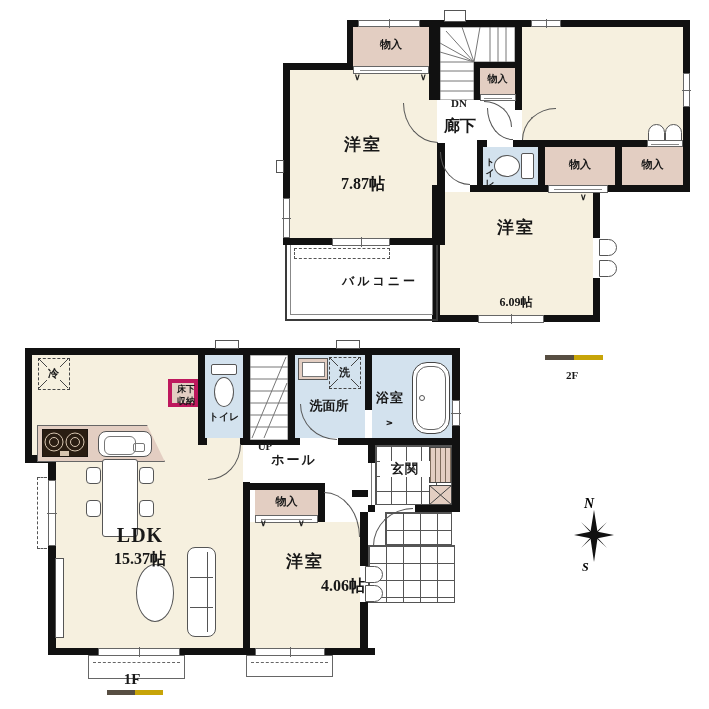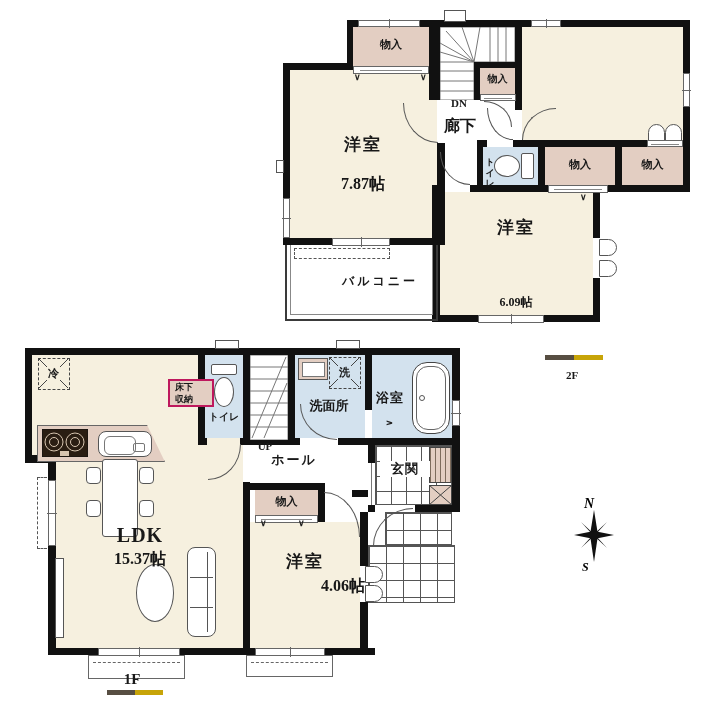--- a/index.html
+++ b/index.html
@@ -252,21 +252,21 @@
     <svg width="29" height="29" viewBox="0 0 29 29" style="position:absolute;left:0;top:0;">
         <line x1="0" y1="0" x2="29" y2="29" stroke="#444"></line>
         <line x1="29" y1="0" x2="0" y2="29" stroke="#444"></line>
       </svg>
     <span class="lbl" style="left:4px;top:8px;width:21px;font-size:11px;background:#d3e2ee;">洗</span>
   </div>
   <div class="room pink" style="left:298px;top:358px;width:30px;height:22px;border:1px solid #555;box-sizing:border-box;">
     <div style="position:absolute;left:3px;top:3px;width:21px;height:13px;background:#fff;border:1px solid #777;"></div>
   </div>
 
-  <div class="room pink" style="left:168px;top:379px;width:46px;height:28px;border:2px solid #be185d;box-sizing:border-box;">
+  <div class="room pink" style="left:168px;top:379px;width:30px;height:28px;border:4px solid #be185d;box-sizing:border-box;">
     <div class="lbl" style="left:0;top:1px;width:28px;font-size:9px;font-weight:600;">床下</div>
     <div class="lbl" style="left:0;top:13px;width:28px;font-size:9px;font-weight:600;">収納</div>
   </div>
 
   <div class="fix" style="left:211px;top:364px;width:26px;height:11px;border-radius:2px;"></div>
   <div class="fix" style="left:214px;top:377px;width:20px;height:30px;border-radius:50%;"></div>
 
   <div class="fix" style="left:412px;top:362px;width:38px;height:72px;border-radius:15px;border-color:#444;">
     <div style="position:absolute;left:3px;top:3px;right:3px;bottom:3px;border:1px solid #666;border-radius:12px;"></div>
     <div style="position:absolute;left:6px;top:32px;width:4px;height:4px;border:1px solid #555;border-radius:50%;"></div>

